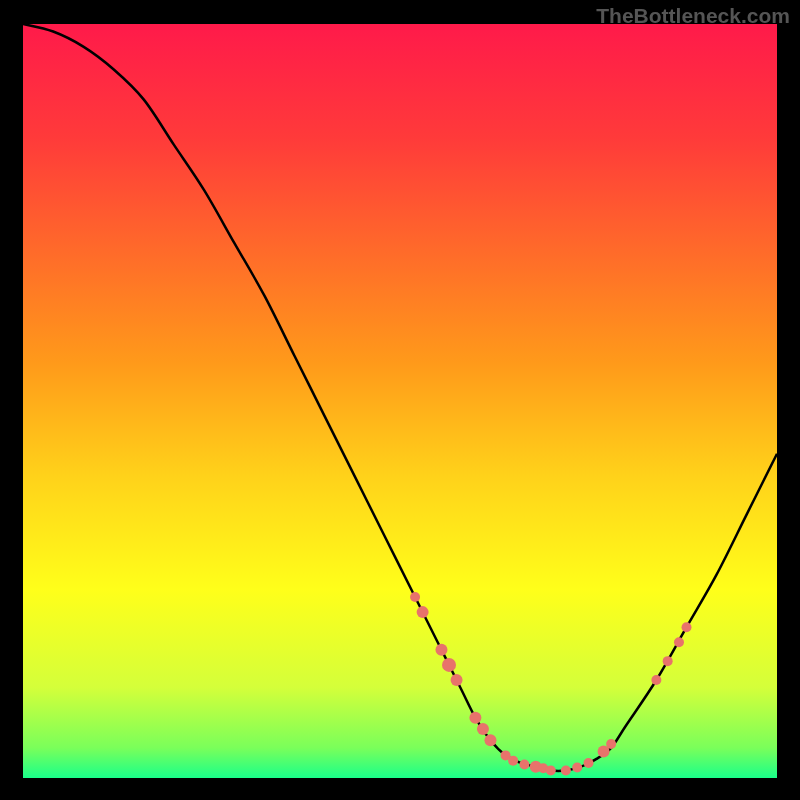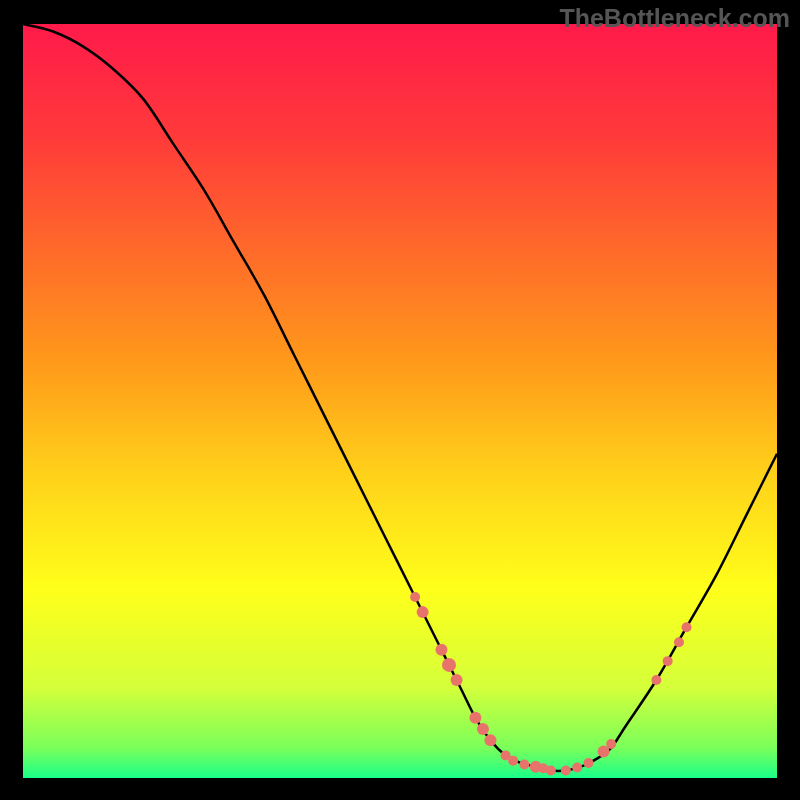--- a/index.html
+++ b/index.html
@@ -8,21 +8,21 @@
     height: 800px;
     background: #000;
     position: relative;
     font-family: Arial, sans-serif;
   }
   .watermark {
     position: absolute;
     top: 4px;
     right: 10px;
     color: #555;
-    font-size: 25px;
+    font-size: 21px;
     font-weight: bold;
     z-index: 10;
   }
   .plot-area {
     position: absolute;
     left: 23px;
     top: 24px;
     width: 754px;
     height: 754px;
   }

